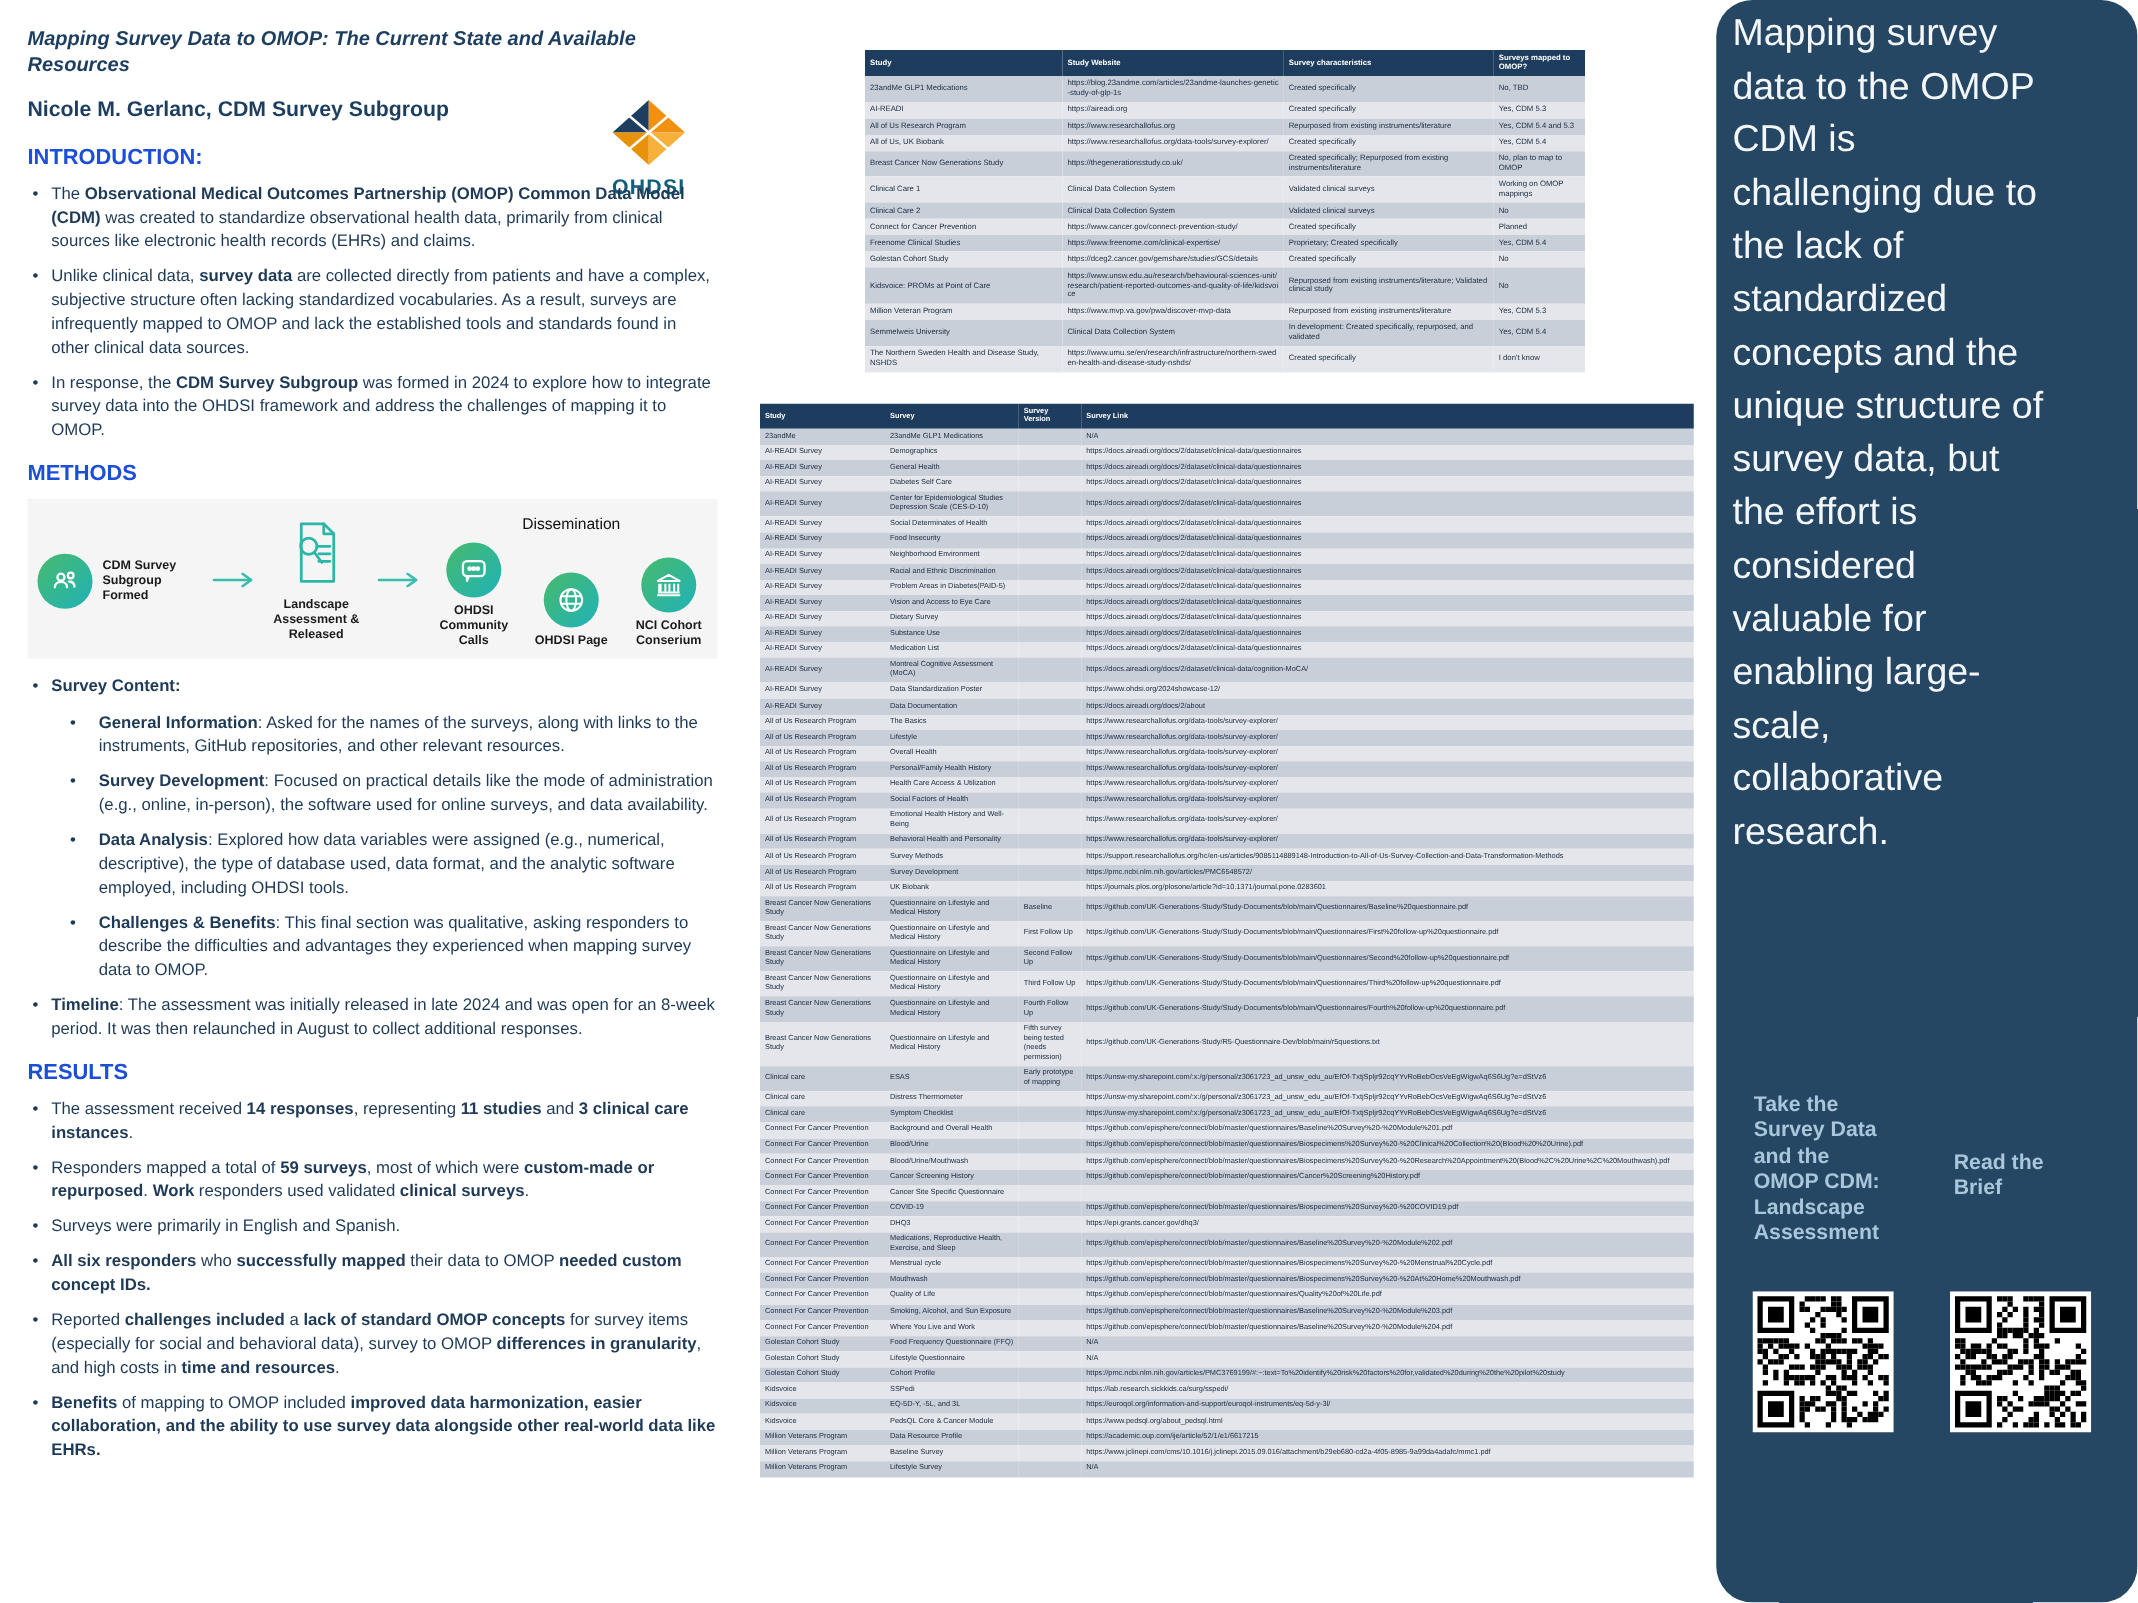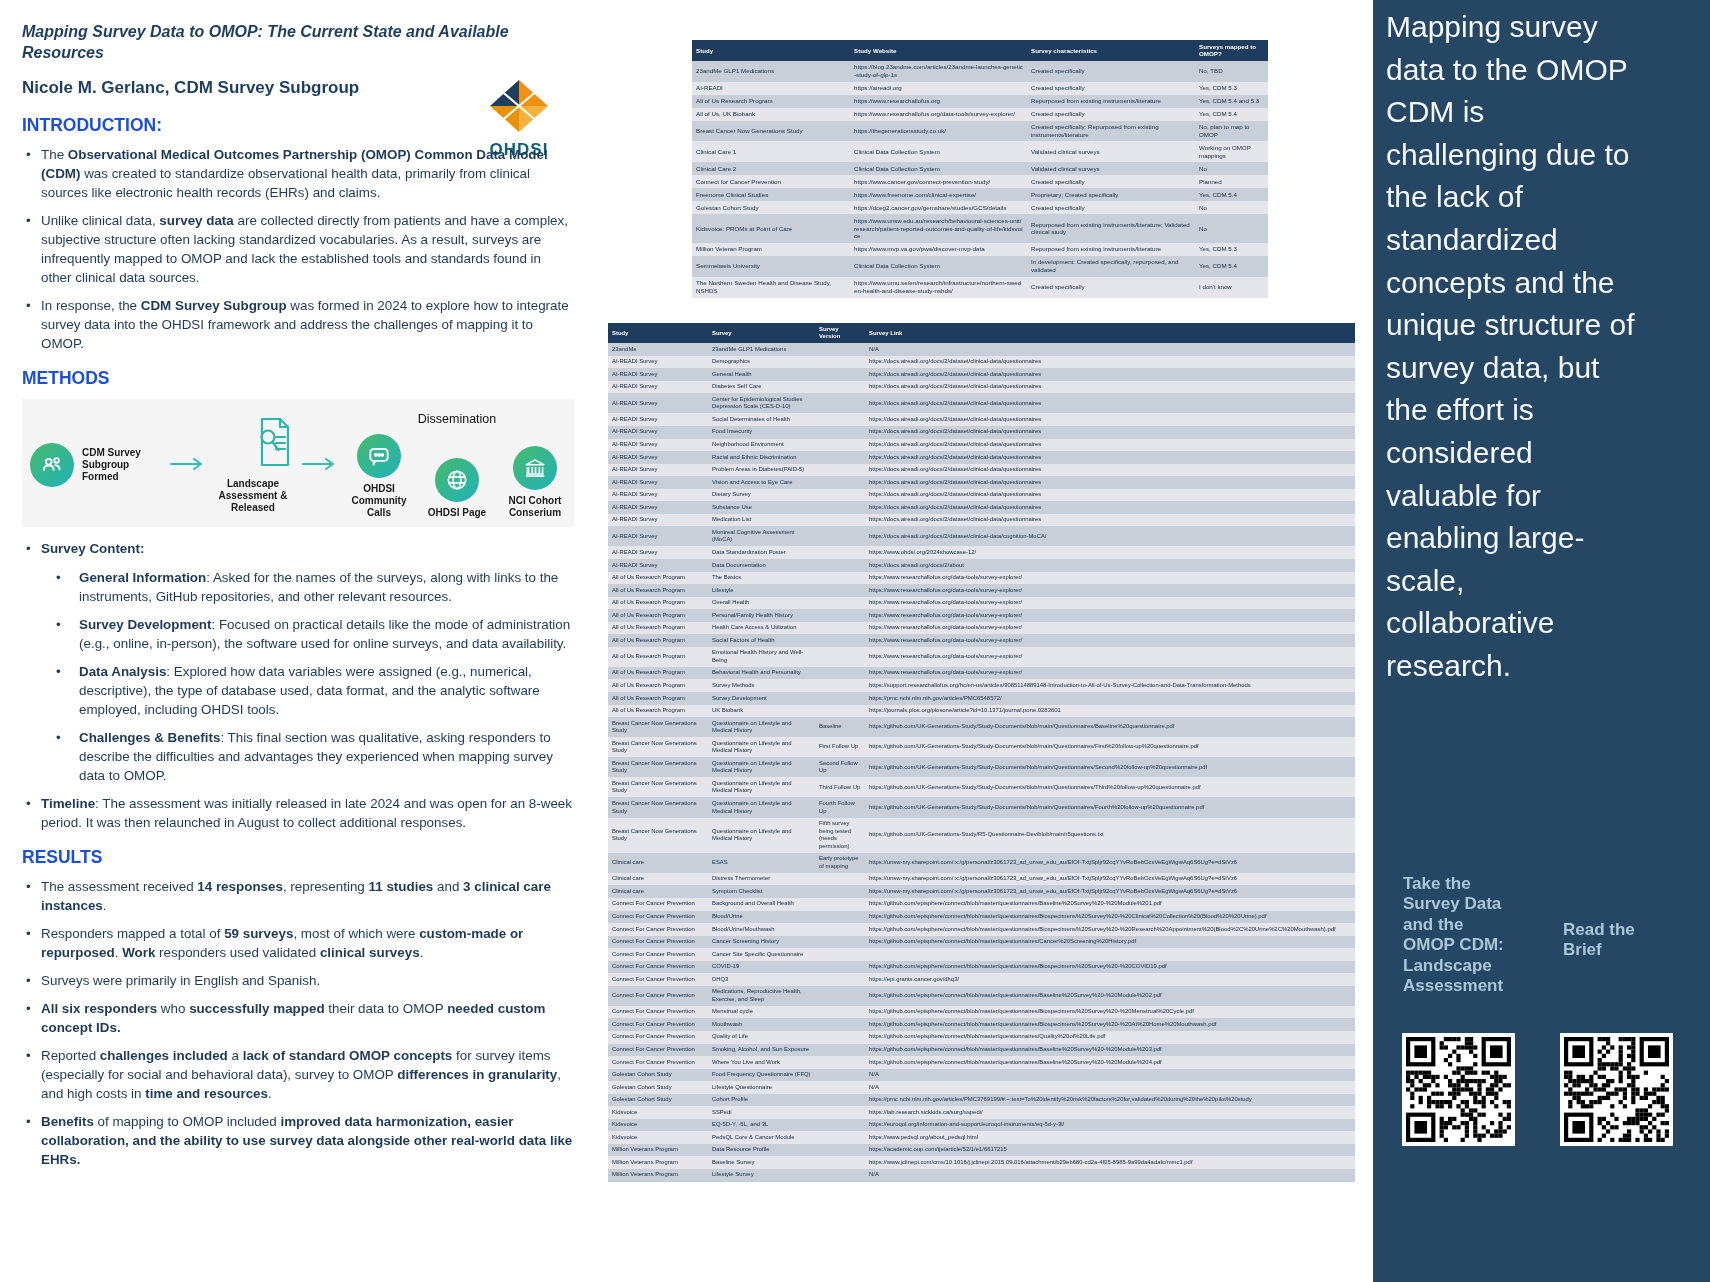--- a/index.html
+++ b/index.html
@@ -21,41 +21,41 @@
   ul.sub>li::before{content:"\2022";position:absolute;left:15px;top:0;}
   
   .diagram{position:relative;margin:8px 0 12px 0;background:#f5f5f6;padding:12px 6px 8px 8px;
            display:flex;align-items:center;gap:8px;}
   .circle{width:44px;height:44px;border-radius:50%;flex:0 0 auto;
           background:linear-gradient(135deg,#48ba6c,#1fb2b8);
           display:flex;align-items:center;justify-content:center;}
   .lbl{font-size:10px;font-weight:bold;color:#1b1b1b;line-height:1.2;}
   .step1{display:flex;align-items:center;gap:8px;}
   .step1 .lbl{width:80px;}
-  .step2{display:flex;flex-direction:column;align-items:flex-end;width:86px;text-align:center;gap:4px;}
+  .step2{display:flex;flex-direction:column;align-items:center;width:86px;text-align:center;gap:4px;}
   .arrow{flex:0 0 auto;}
   .dissem{display:flex;flex-direction:column;align-items:center;margin-left:2px;}
   .dissem-title{font-size:12.5px;color:#111;margin-bottom:6px;}
   .dissem-row{display:flex;gap:12px;align-items:flex-end;}
   .ditem{display:flex;flex-direction:column;align-items:center;width:66px;text-align:center;gap:5px;}
   
   #studies-wrap{position:absolute;left:692px;top:40px;width:576px;}
   #surveys-wrap{position:absolute;left:608px;top:323px;width:747px;}
   table.dtable{border-collapse:collapse;table-layout:fixed;width:100%;}
   table.dtable th{background:#1e3c5e;color:#ffffff;text-align:left;font-weight:bold;
       padding:3px 4px;vertical-align:middle;line-height:1.2;}
   table.dtable td{padding:2.5px 4px;color:#18293e;vertical-align:middle;line-height:1.28;
       word-wrap:break-word;overflow-wrap:break-word;}
   table.dtable tbody tr:nth-child(odd) td{background:#c9cfd9;}
   table.dtable tbody tr:nth-child(even) td{background:#e4e6eb;}
   #studies-table{font-size:6.2px;}
   #surveys-table{font-size:5.9px;}
   .linkcell{word-break:break-all;}
   
-  .sidebar{position:absolute;left:1373px;top:0;width:337px;height:1282px;background:#254763;}
+  .sidebar{position:absolute;left:1373px;top:0;width:337px;height:1282px;background:#254763;border-radius:29px;}
   .summary{position:absolute;left:13px;top:6px;width:312px;color:#f4f7f9;font-size:30px;
            line-height:1.42;white-space:pre-line;}
   .qr-label{position:absolute;color:#a9c6da;font-weight:bold;font-size:17px;line-height:1.2;
             white-space:pre-line;}
   #qr-label-left{left:30px;top:874px;width:150px;}
   #qr-label-right{left:190px;top:920px;width:130px;}
   .qr{position:absolute;top:1033px;}
   #qr1{left:29px;}
   #qr2{left:187px;}
 </style>

